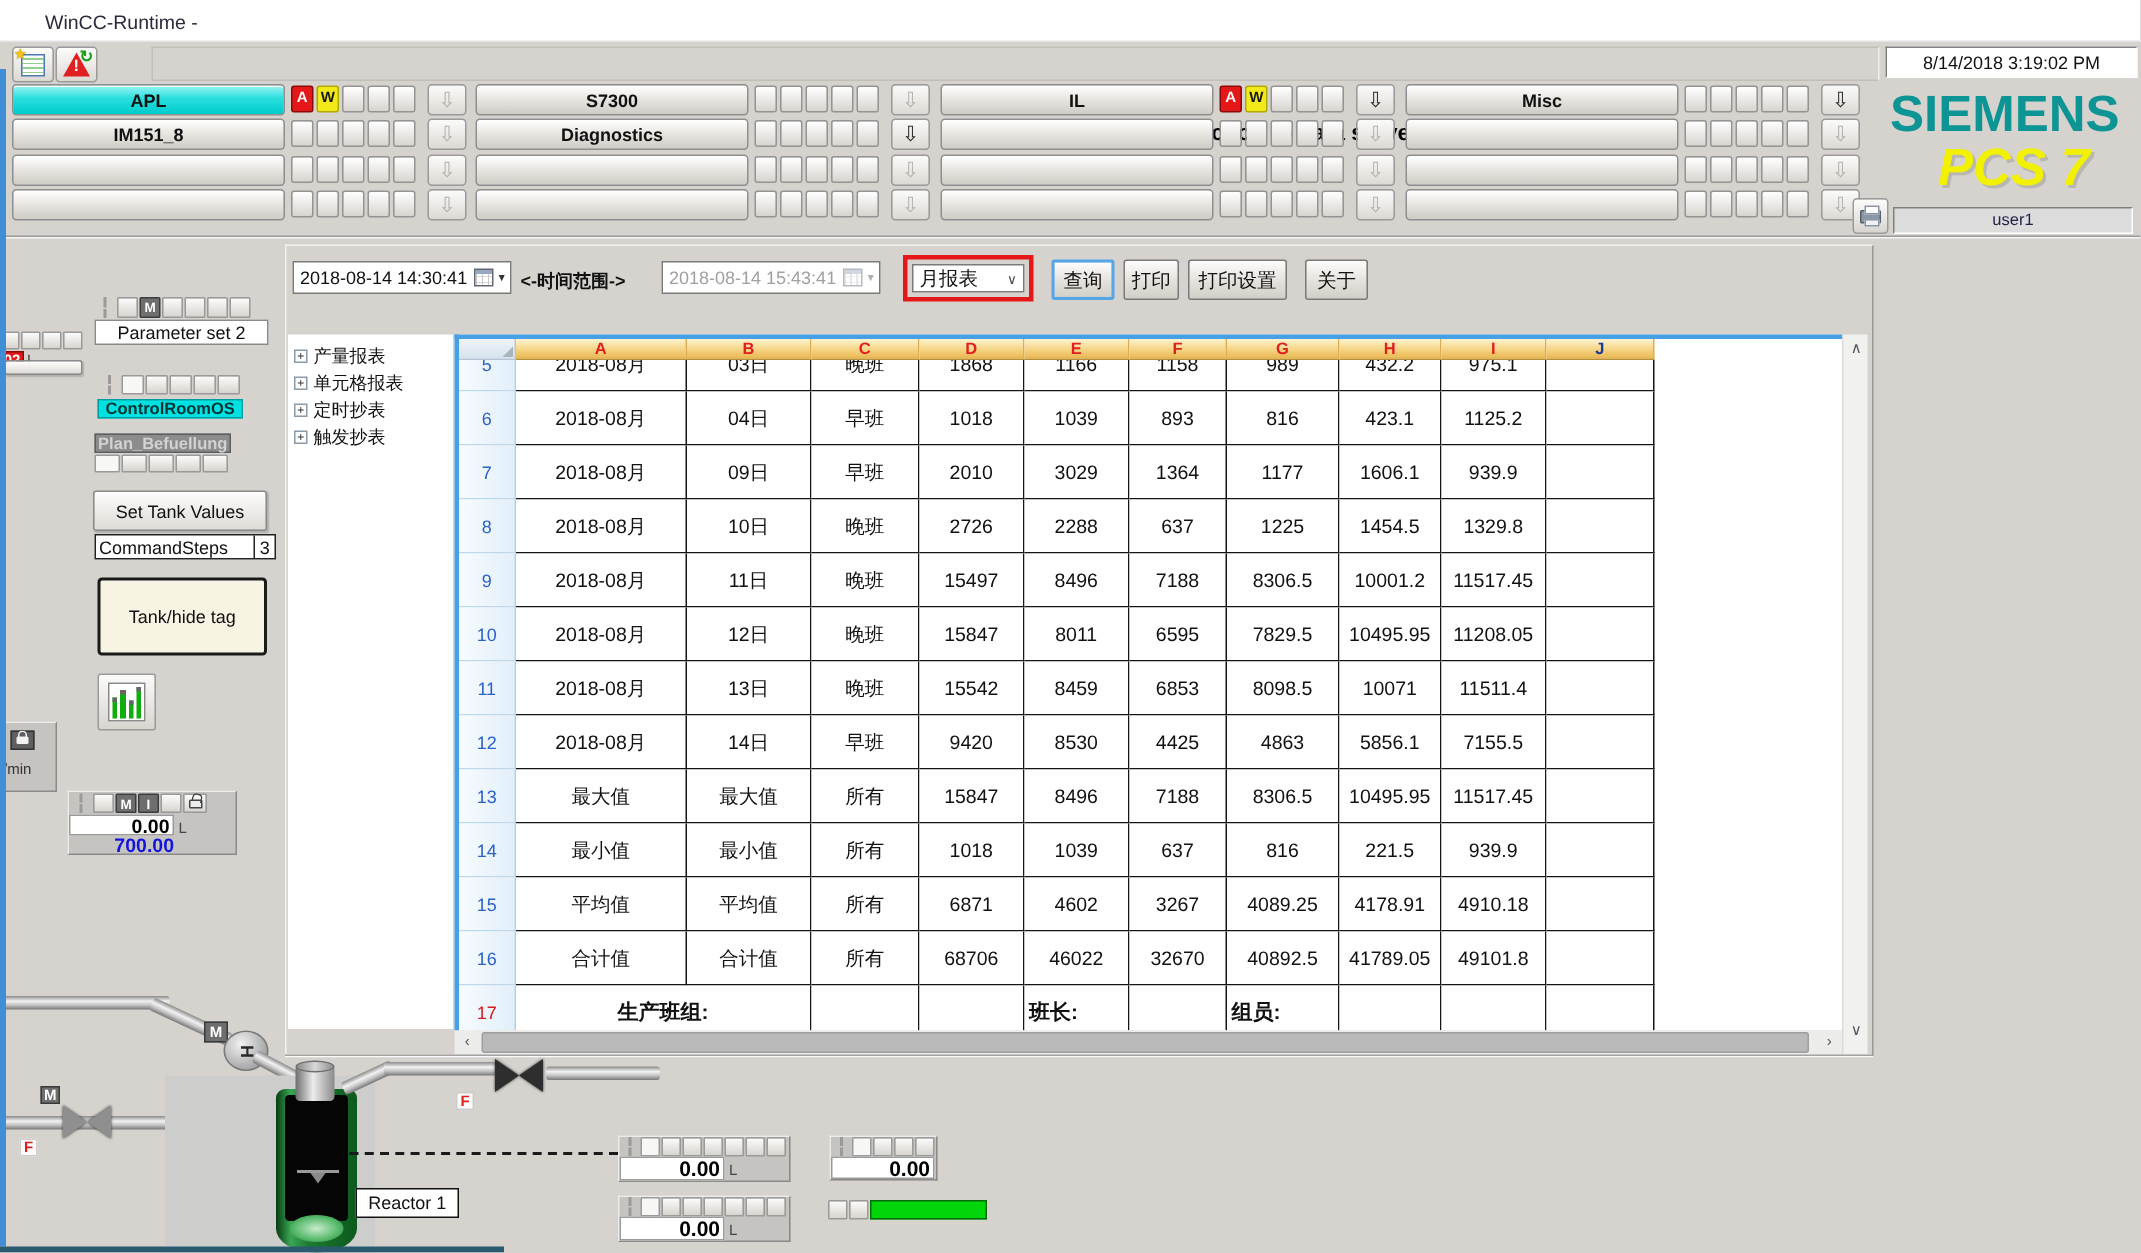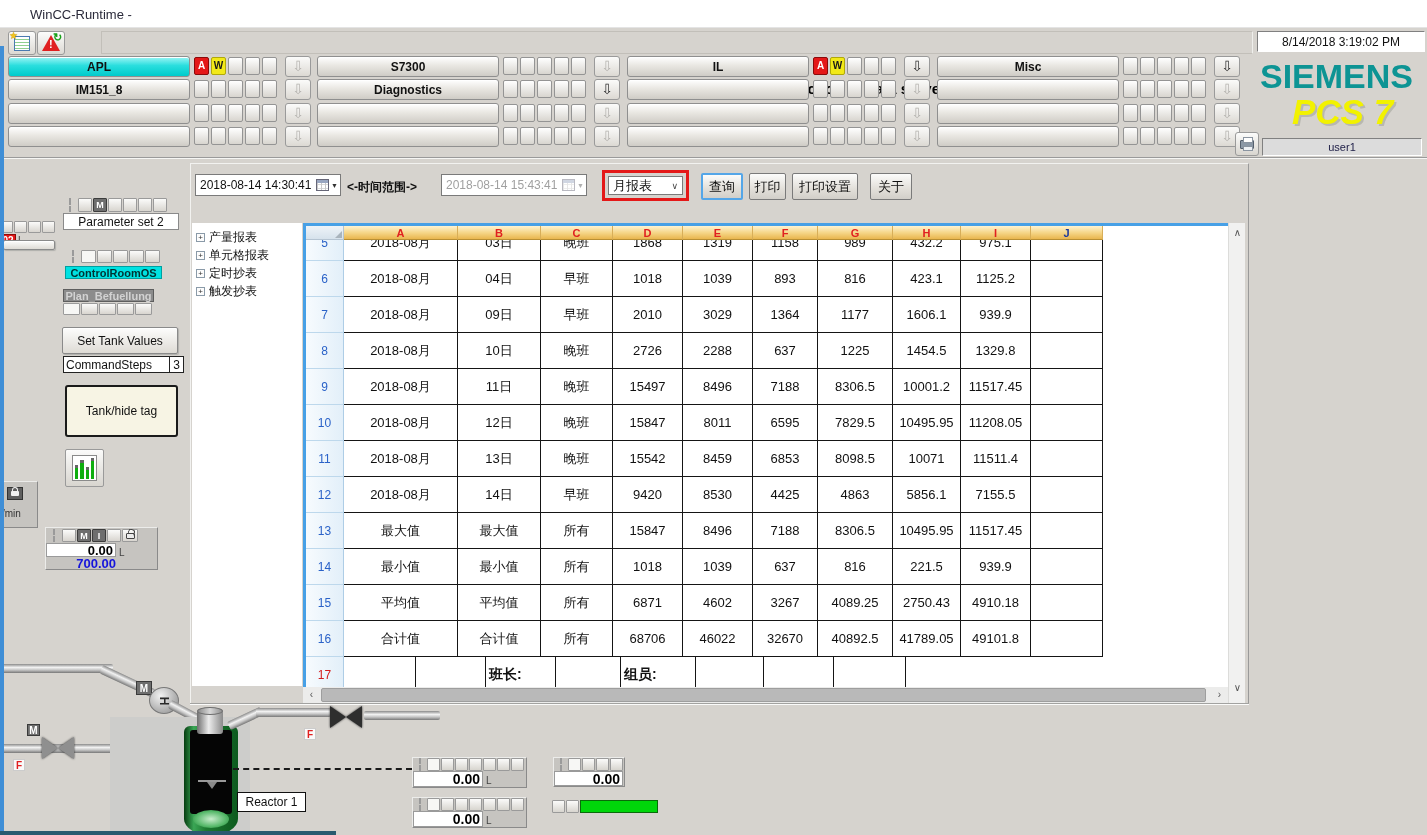--- a/index.html
+++ b/index.html
@@ -403,21 +403,21 @@
         <div class="hcell navy" style="width: 72px;">J</div>
       </div>
     <div class="bodyclip">
       <div class="gridrows" id="gridrows">
           <div class="trow">
             <span class="rhead">5</span>
             <span class="dcell" style="width: 114px;">2018-08月</span>
             <span class="dcell" style="width: 83px;">03日</span>
             <span class="dcell" style="width: 72px;">晚班</span>
             <span class="dcell" style="width: 70px;">1868</span>
-            <span class="dcell" style="width: 70px;">1319</span>
+            <span class="dcell" style="width: 70px;">1166</span>
             <span class="dcell" style="width: 65px;">1158</span>
             <span class="dcell" style="width: 75px;">989</span>
             <span class="dcell" style="width: 68px;">432.2</span>
             <span class="dcell" style="width: 70px;">975.1</span>
             <span class="dcell" style="width: 72px;"></span>
           </div>
           <div class="trow">
             <span class="rhead">6</span>
             <span class="dcell" style="width: 114px;">2018-08月</span>
             <span class="dcell" style="width: 83px;">04日</span>
@@ -536,39 +536,40 @@
           </div>
           <div class="trow">
             <span class="rhead">15</span>
             <span class="dcell" style="width: 114px;">平均值</span>
             <span class="dcell" style="width: 83px;">平均值</span>
             <span class="dcell" style="width: 72px;">所有</span>
             <span class="dcell" style="width: 70px;">6871</span>
             <span class="dcell" style="width: 70px;">4602</span>
             <span class="dcell" style="width: 65px;">3267</span>
             <span class="dcell" style="width: 75px;">4089.25</span>
-            <span class="dcell" style="width: 68px;">2750.43</span>
+            <span class="dcell" style="width: 68px;">4178.91</span>
             <span class="dcell" style="width: 70px;">4910.18</span>
             <span class="dcell" style="width: 72px;"></span>
           </div>
           <div class="trow">
             <span class="rhead">16</span>
             <span class="dcell" style="width: 114px;">合计值</span>
             <span class="dcell" style="width: 83px;">合计值</span>
             <span class="dcell" style="width: 72px;">所有</span>
             <span class="dcell" style="width: 70px;">68706</span>
             <span class="dcell" style="width: 70px;">46022</span>
             <span class="dcell" style="width: 65px;">32670</span>
             <span class="dcell" style="width: 75px;">40892.5</span>
             <span class="dcell" style="width: 68px;">41789.05</span>
             <span class="dcell" style="width: 70px;">49101.8</span>
             <span class="dcell" style="width: 72px;"></span>
           </div>
           <div class="trow">
             <span class="rhead red">17</span>
+            <span class="dcell bold" style="width: 197px;">生产班组:</span>
             <span class="dcell" style="width: 72px;"></span>
             <span class="dcell" style="width: 70px;"></span>
             <span class="dcell bold left" style="width: 70px;">班长:</span>
             <span class="dcell" style="width: 65px;"></span>
             <span class="dcell bold left" style="width: 75px;">组员:</span>
             <span class="dcell" style="width: 68px;"></span>
             <span class="dcell" style="width: 70px;"></span>
             <span class="dcell" style="width: 72px;"></span>
           </div>
         </div>

